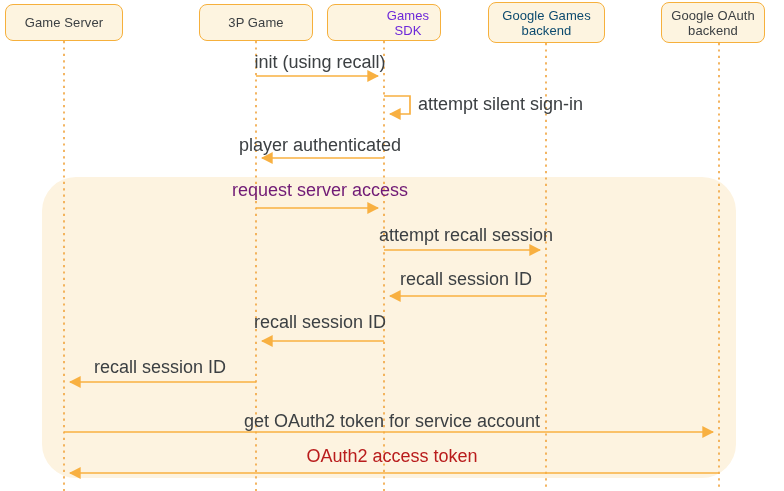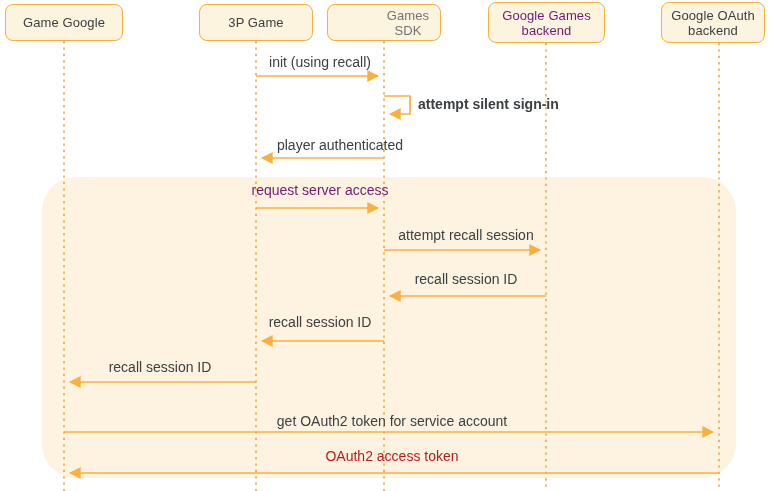--- a/index.html
+++ b/index.html
@@ -38,28 +38,27 @@
     text-align: center;
     color: #3C4043;
     font-size: 13px;
     line-height: 15px;
     letter-spacing: 0.1px;
     white-space: pre-line;
   }
   .msg-label {
     position: absolute;
     color: #3C4043;
-    font-size: 14px;
+    font-size: 18px;
     line-height: 15px;
     white-space: nowrap;
     transform: translateX(-50%);
   }
   .msg-label.left-anchor {
     transform: none;
-    font-weight: bold;
   }
 </style>
 </head>
 <body>
 
 <div id="diagram">
 
   <svg class="svg-layer" width="784" height="491" viewBox="0 0 784 491" aria-hidden="true">
     <rect id="highlight-rect" x="42" y="177" width="694" height="301" rx="34" ry="34" fill="#FDF3E0"></rect>
   </svg>
@@ -88,33 +87,33 @@
         <line x1="384" y1="250" x2="540" y2="250" stroke="#F8B041" stroke-width="1.7" marker-end="url(#arrow-right)"></line>
         <line x1="546" y1="296" x2="390" y2="296" stroke="#F8B041" stroke-width="1.7" marker-end="url(#arrow-left)"></line>
         <line x1="384" y1="341" x2="262" y2="341" stroke="#F8B041" stroke-width="1.7" marker-end="url(#arrow-left)"></line>
         <line x1="256" y1="382" x2="70" y2="382" stroke="#F8B041" stroke-width="1.7" marker-end="url(#arrow-left)"></line>
         <line x1="64" y1="432" x2="713" y2="432" stroke="#F8B041" stroke-width="1.7" marker-end="url(#arrow-right)"></line>
         <line x1="719" y1="473" x2="70" y2="473" stroke="#F8B041" stroke-width="1.7" marker-end="url(#arrow-left)"></line>
       </g>
   </svg>
 
   <div id="participants-group">
-      <div class="participant-box" style="left: 5px; top: 4px; width: 118px; height: 37px; background: rgb(253, 244, 224); border-color: rgb(246, 176, 60); color: rgb(60, 64, 67);"><span>Game Google</span></div>
+      <div class="participant-box" style="left: 5px; top: 4px; width: 118px; height: 37px; background: rgb(253, 244, 224); border-color: rgb(246, 176, 60); color: rgb(60, 64, 67);"><span>Game Server</span></div>
       <div class="participant-box" style="left: 199px; top: 4px; width: 114px; height: 37px; background: rgb(253, 244, 224); border-color: rgb(246, 176, 60); color: rgb(60, 64, 67);"><span>3P Game</span></div>
-      <div class="participant-box" style="left: 327px; top: 4px; width: 114px; height: 37px; background: rgb(253, 244, 224); border-color: rgb(246, 176, 60); color: #737373; padding-left: 48px;"><span>Games SDK</span></div>
-      <div class="participant-box" style="left: 488px; top: 2px; width: 117px; height: 41px; background: rgb(253, 244, 224); border-color: rgb(246, 176, 60); color: #701a75;"><span>Google Games
+      <div class="participant-box" style="left: 327px; top: 4px; width: 114px; height: 37px; background: rgb(253, 244, 224); border-color: rgb(246, 176, 60); color: #6d28d9; padding-left: 48px;"><span>Games SDK</span></div>
+      <div class="participant-box" style="left: 488px; top: 2px; width: 117px; height: 41px; background: rgb(253, 244, 224); border-color: rgb(246, 176, 60); color: #0c4a6e;"><span>Google Games
 backend</span></div>
       <div class="participant-box" style="left: 661px; top: 2px; width: 104px; height: 41px; background: rgb(253, 244, 224); border-color: rgb(246, 176, 60); color: rgb(60, 64, 67);"><span>Google OAuth
 backend</span></div>
     </div>
 
   <div id="labels-group">
       <div class="msg-label" style="left: 320px; top: 55px; color: rgb(60, 64, 67);">init (using recall)</div>
       <div class="msg-label left-anchor" style="left: 418px; top: 97px; color: rgb(60, 64, 67);">attempt silent sign-in</div>
-      <div class="msg-label" style="left: 320px; top: 138px; color: rgb(60, 64, 67); margin-left: 20px;">player authenticated</div>
+      <div class="msg-label" style="left: 320px; top: 138px; color: rgb(60, 64, 67);">player authenticated</div>
       <div class="msg-label" style="left: 320px; top: 183px; color: #701a75;">request server access</div>
       <div class="msg-label" style="left: 466px; top: 228px; color: rgb(60, 64, 67);">attempt recall session</div>
       <div class="msg-label" style="left: 466px; top: 272px; color: rgb(60, 64, 67);">recall session ID</div>
       <div class="msg-label" style="left: 320px; top: 315px; color: rgb(60, 64, 67);">recall session ID</div>
       <div class="msg-label" style="left: 160px; top: 360px; color: rgb(60, 64, 67);">recall session ID</div>
       <div class="msg-label" style="left: 392px; top: 414px; color: rgb(60, 64, 67);">get OAuth2 token for service account</div>
       <div class="msg-label" style="left: 392px; top: 449px; color: #b91c1c;">OAuth2 access token</div>
     </div>
 
 </div>

